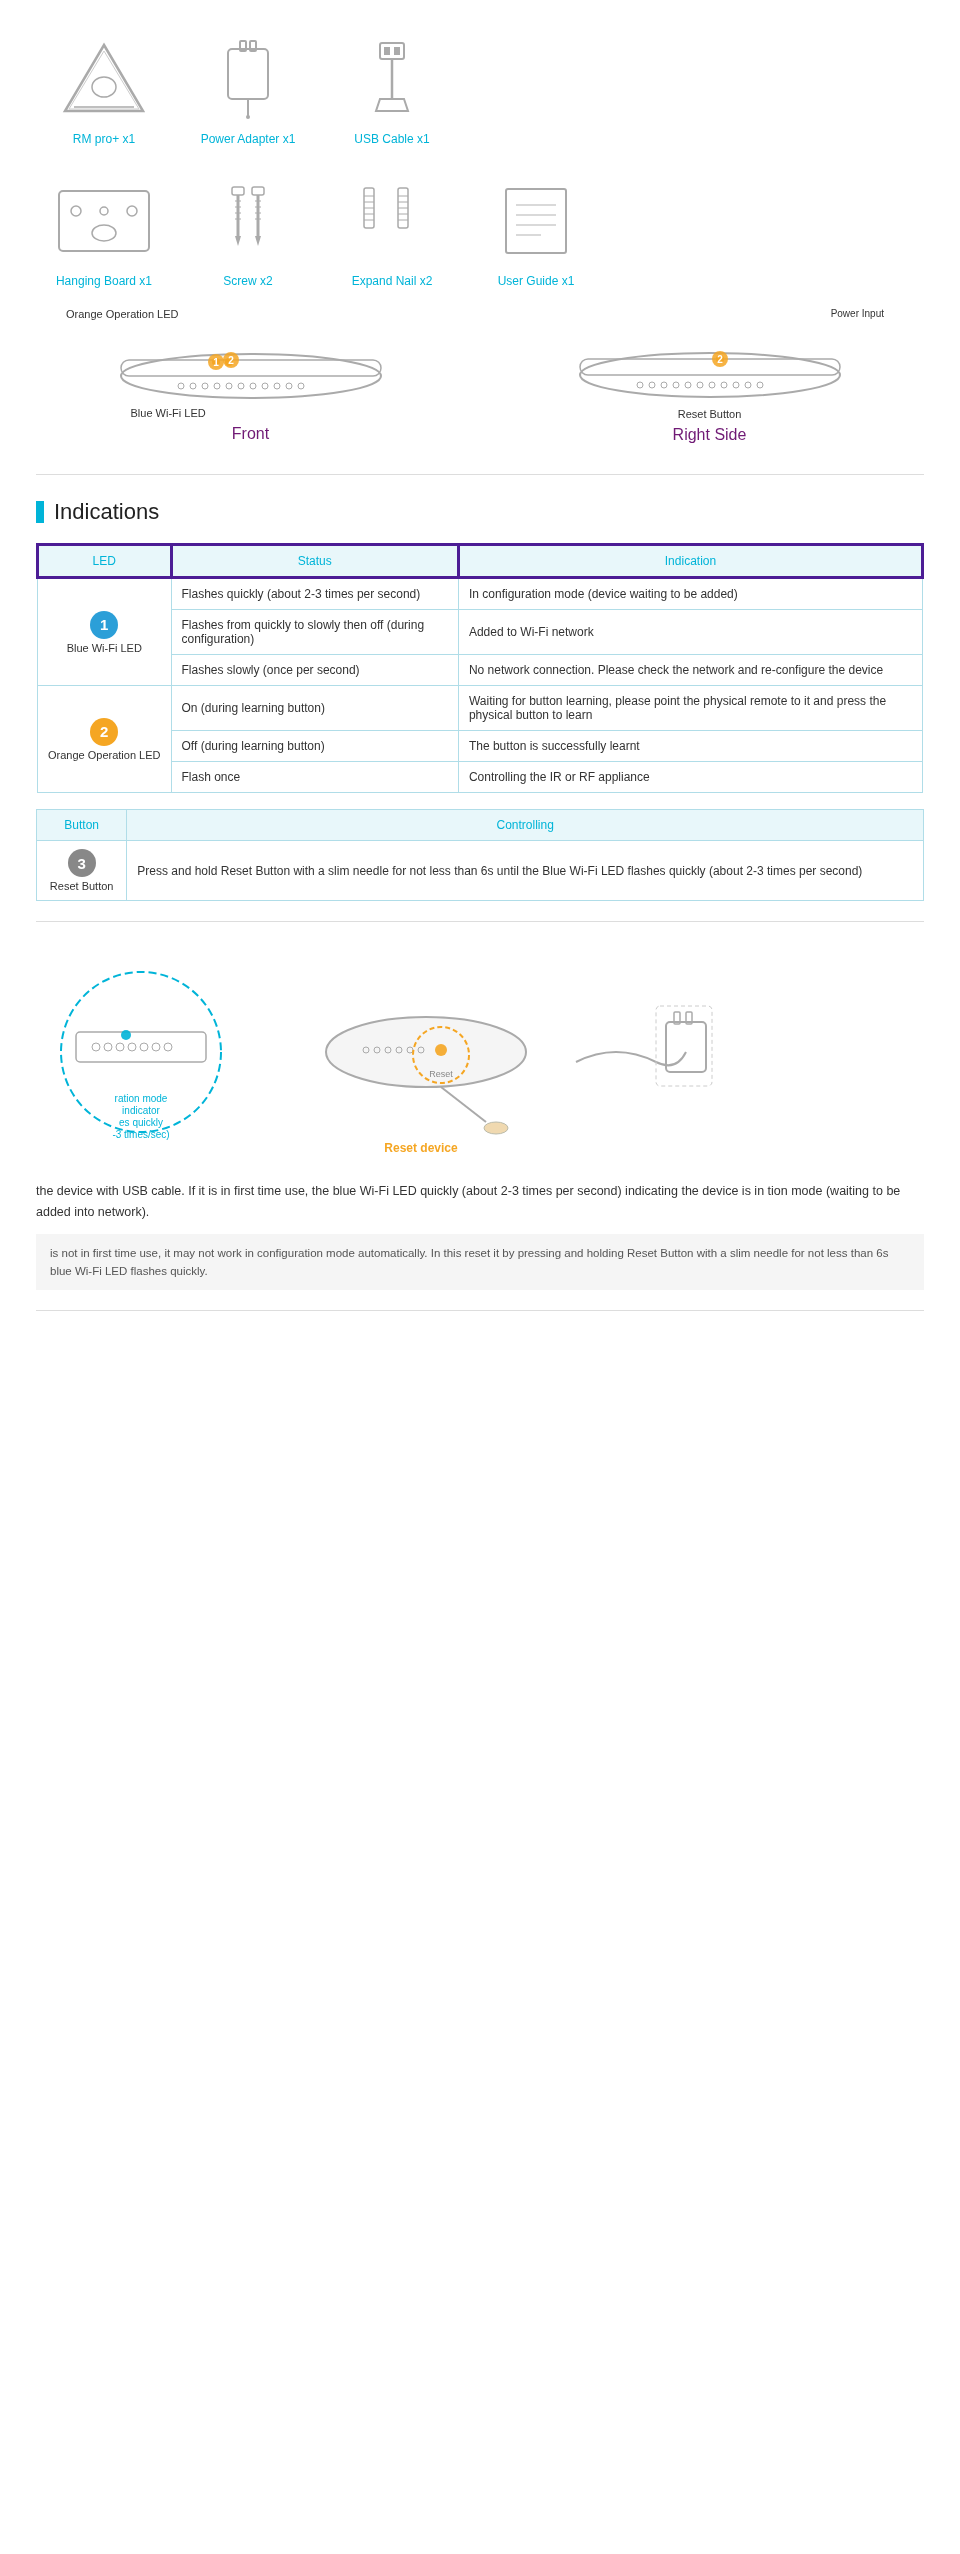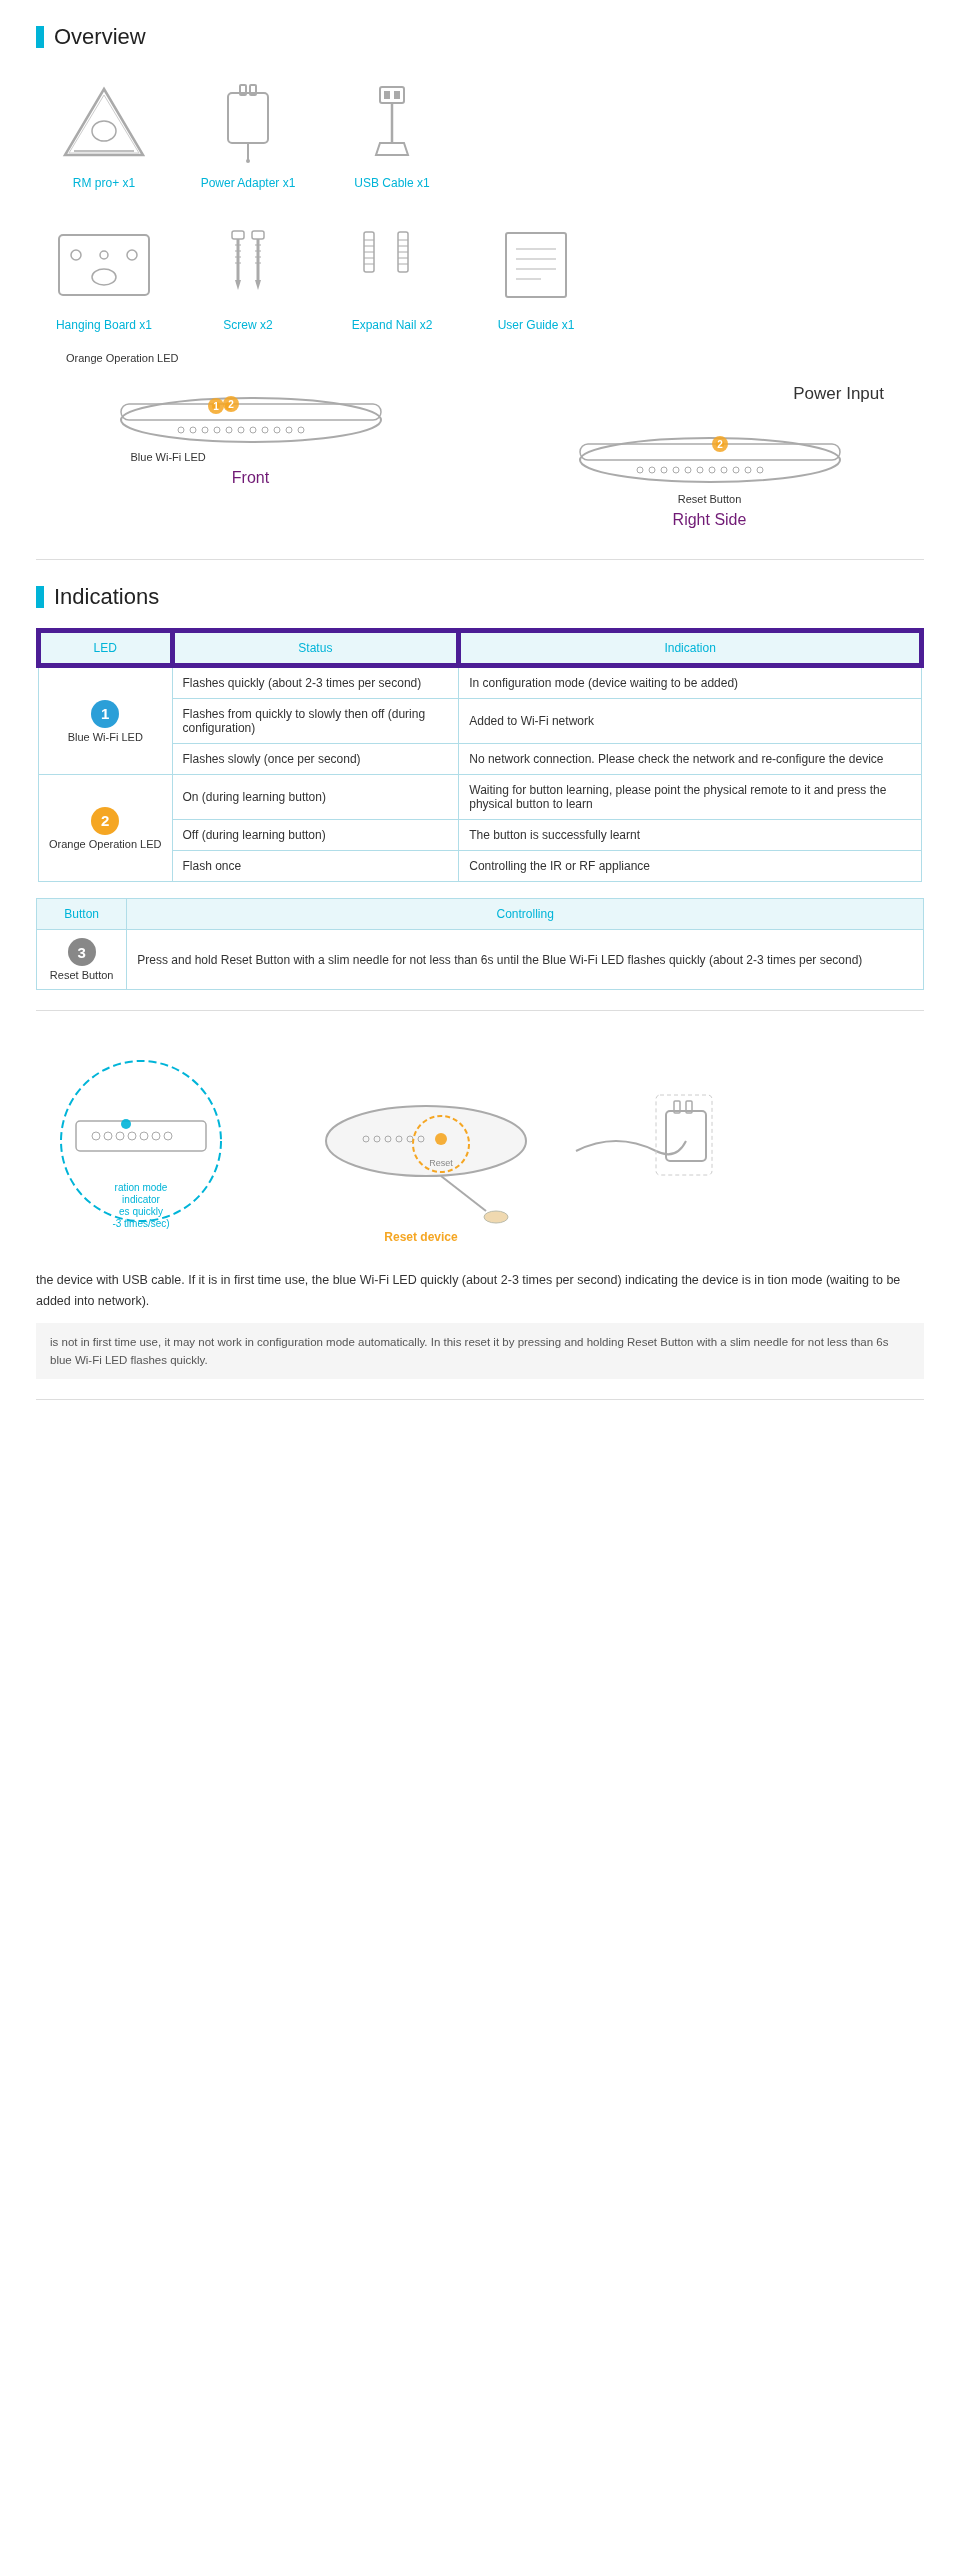--- a/index.html
+++ b/index.html
@@ -111,21 +111,21 @@
     .indications-table {
       width: 100%;
       border-collapse: collapse;
       margin-top: 10px;
       font-size: 12px;
     }
 
     .indications-table th {
       background: #e8f7fa;
       color: #00b4d8;
-      border: 5px solid #4c1d95;
+      border: 3px solid #4c1d95;
       padding: 8px 10px;
       text-align: center;
       font-weight: 400;
     }
 
     .indications-table td {
       border: 1px solid #b0dde8;
       padding: 8px 10px;
       vertical-align: middle;
     }
@@ -213,24 +213,20 @@
       color: #555;
       line-height: 1.6;
       margin-top: 10px;
     }
 
   </style>
 </head>
 <body>
 
 <div class="section">
-  <div class="section-header">
-    <span class="section-header-bar"></span>
-    <span class="section-title">Overview</span>
-  </div>
 
   <div class="overview-grid">
 
     <div class="overview-item">
       <div class="icon-box">
         <svg width="90" height="80" viewBox="0 0 90 80">
 
           <path d="M45 6 L84 72 L6 72 Z" fill="none" stroke="#aaa" stroke-width="2.5" rx="8"></path>
 
           <path d="M45 12 L80 70 L10 70 Z" fill="none" stroke="#ccc" stroke-width="1"></path>
@@ -385,21 +381,21 @@
           <text x="120" y="40" text-anchor="middle" font-size="10" fill="white" font-weight="bold">2</text>
         </svg>
         <div style="display:flex; justify-content:space-between; padding:0 20px; font-size:11px; color:#333;">
           <span>Blue Wi-Fi LED</span>
         </div>
       </div>
       <span class="side-label">Front</span>
     </div>
 
     <div class="led-diagram">
-      <div style="font-size:17px; color:#333; margin-bottom:4px; align-self:flex-end; margin-right:40px;margin-top:32px;">Power Input</div>
+      <div style="font-size:10px; color:#333; margin-bottom:4px; align-self:flex-end; margin-right:40px;">Power Input</div>
       <div style="position:relative; width:280px;">
         <svg width="280" height="80" viewBox="0 0 280 80">
           <ellipse cx="140" cy="52" rx="130" ry="22" fill="none" stroke="#aaa" stroke-width="2"></ellipse>
           <rect x="10" y="36" width="260" height="16" rx="8" fill="none" stroke="#aaa" stroke-width="1.5"></rect>
 
           <circle cx="150" cy="36" r="4" fill="#f5a623"></circle>
 
           <circle cx="150" cy="36" r="8" fill="#f5a623" opacity="0.85"></circle>
           <text x="150" y="40" text-anchor="middle" font-size="10" fill="white" font-weight="bold">2</text>
 

